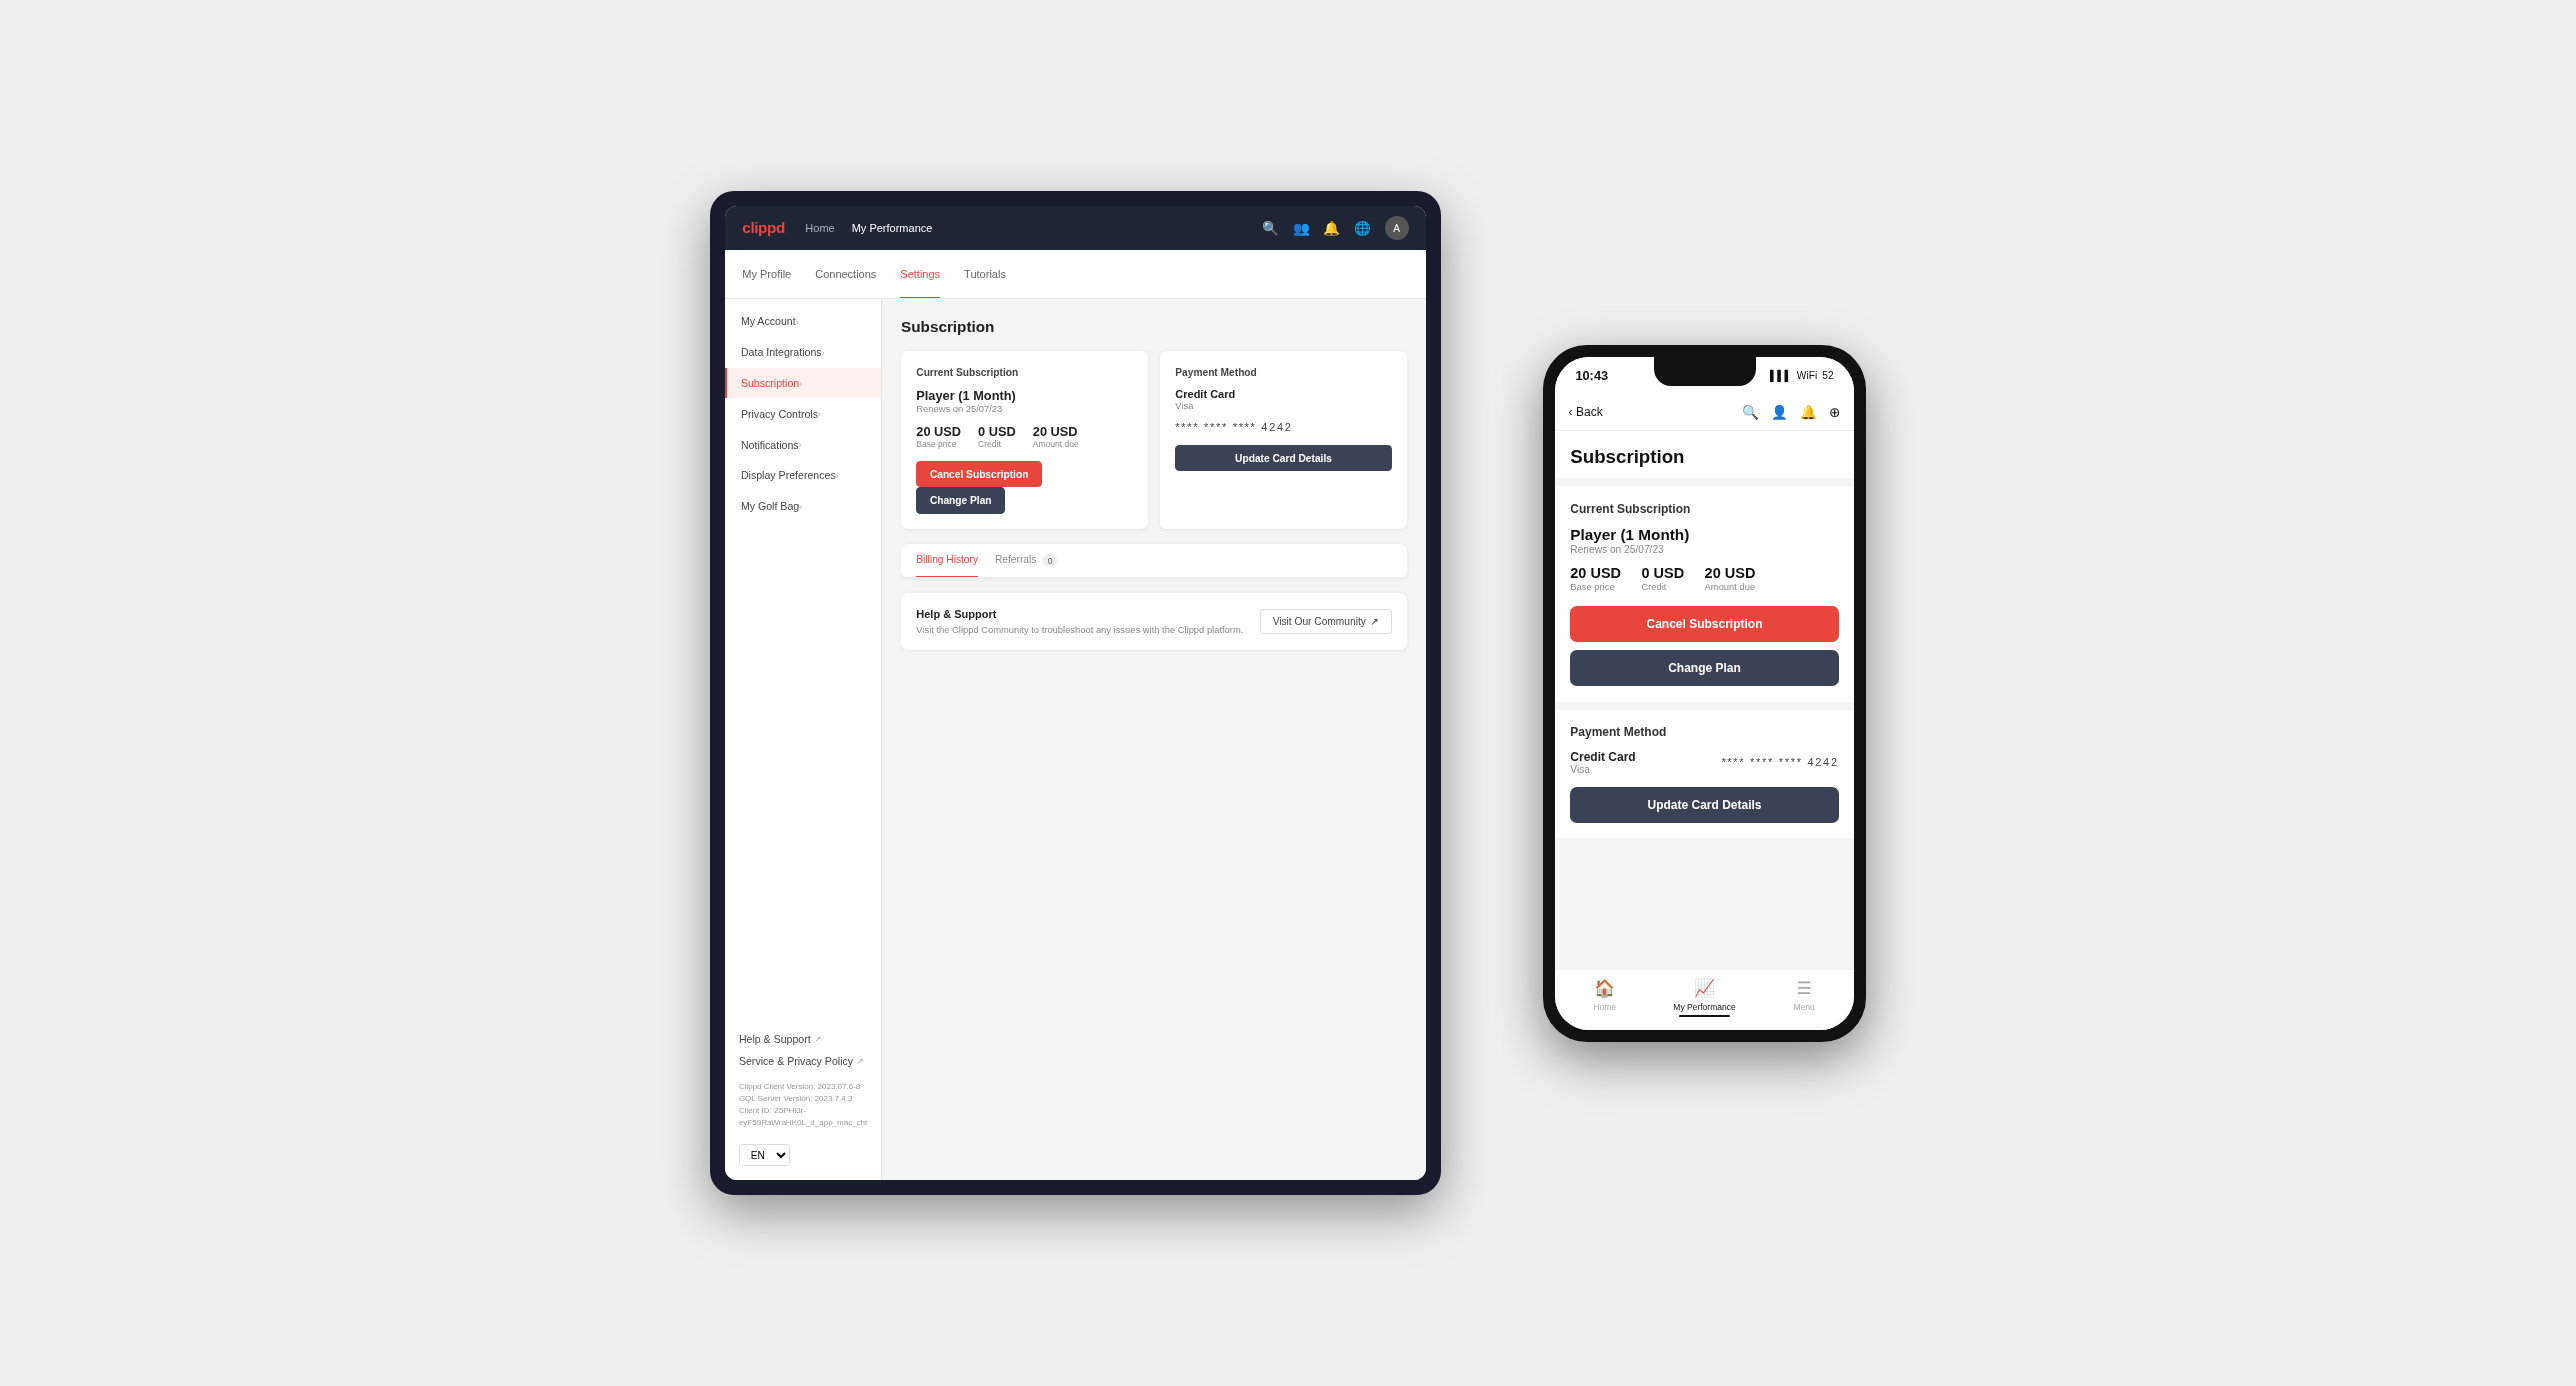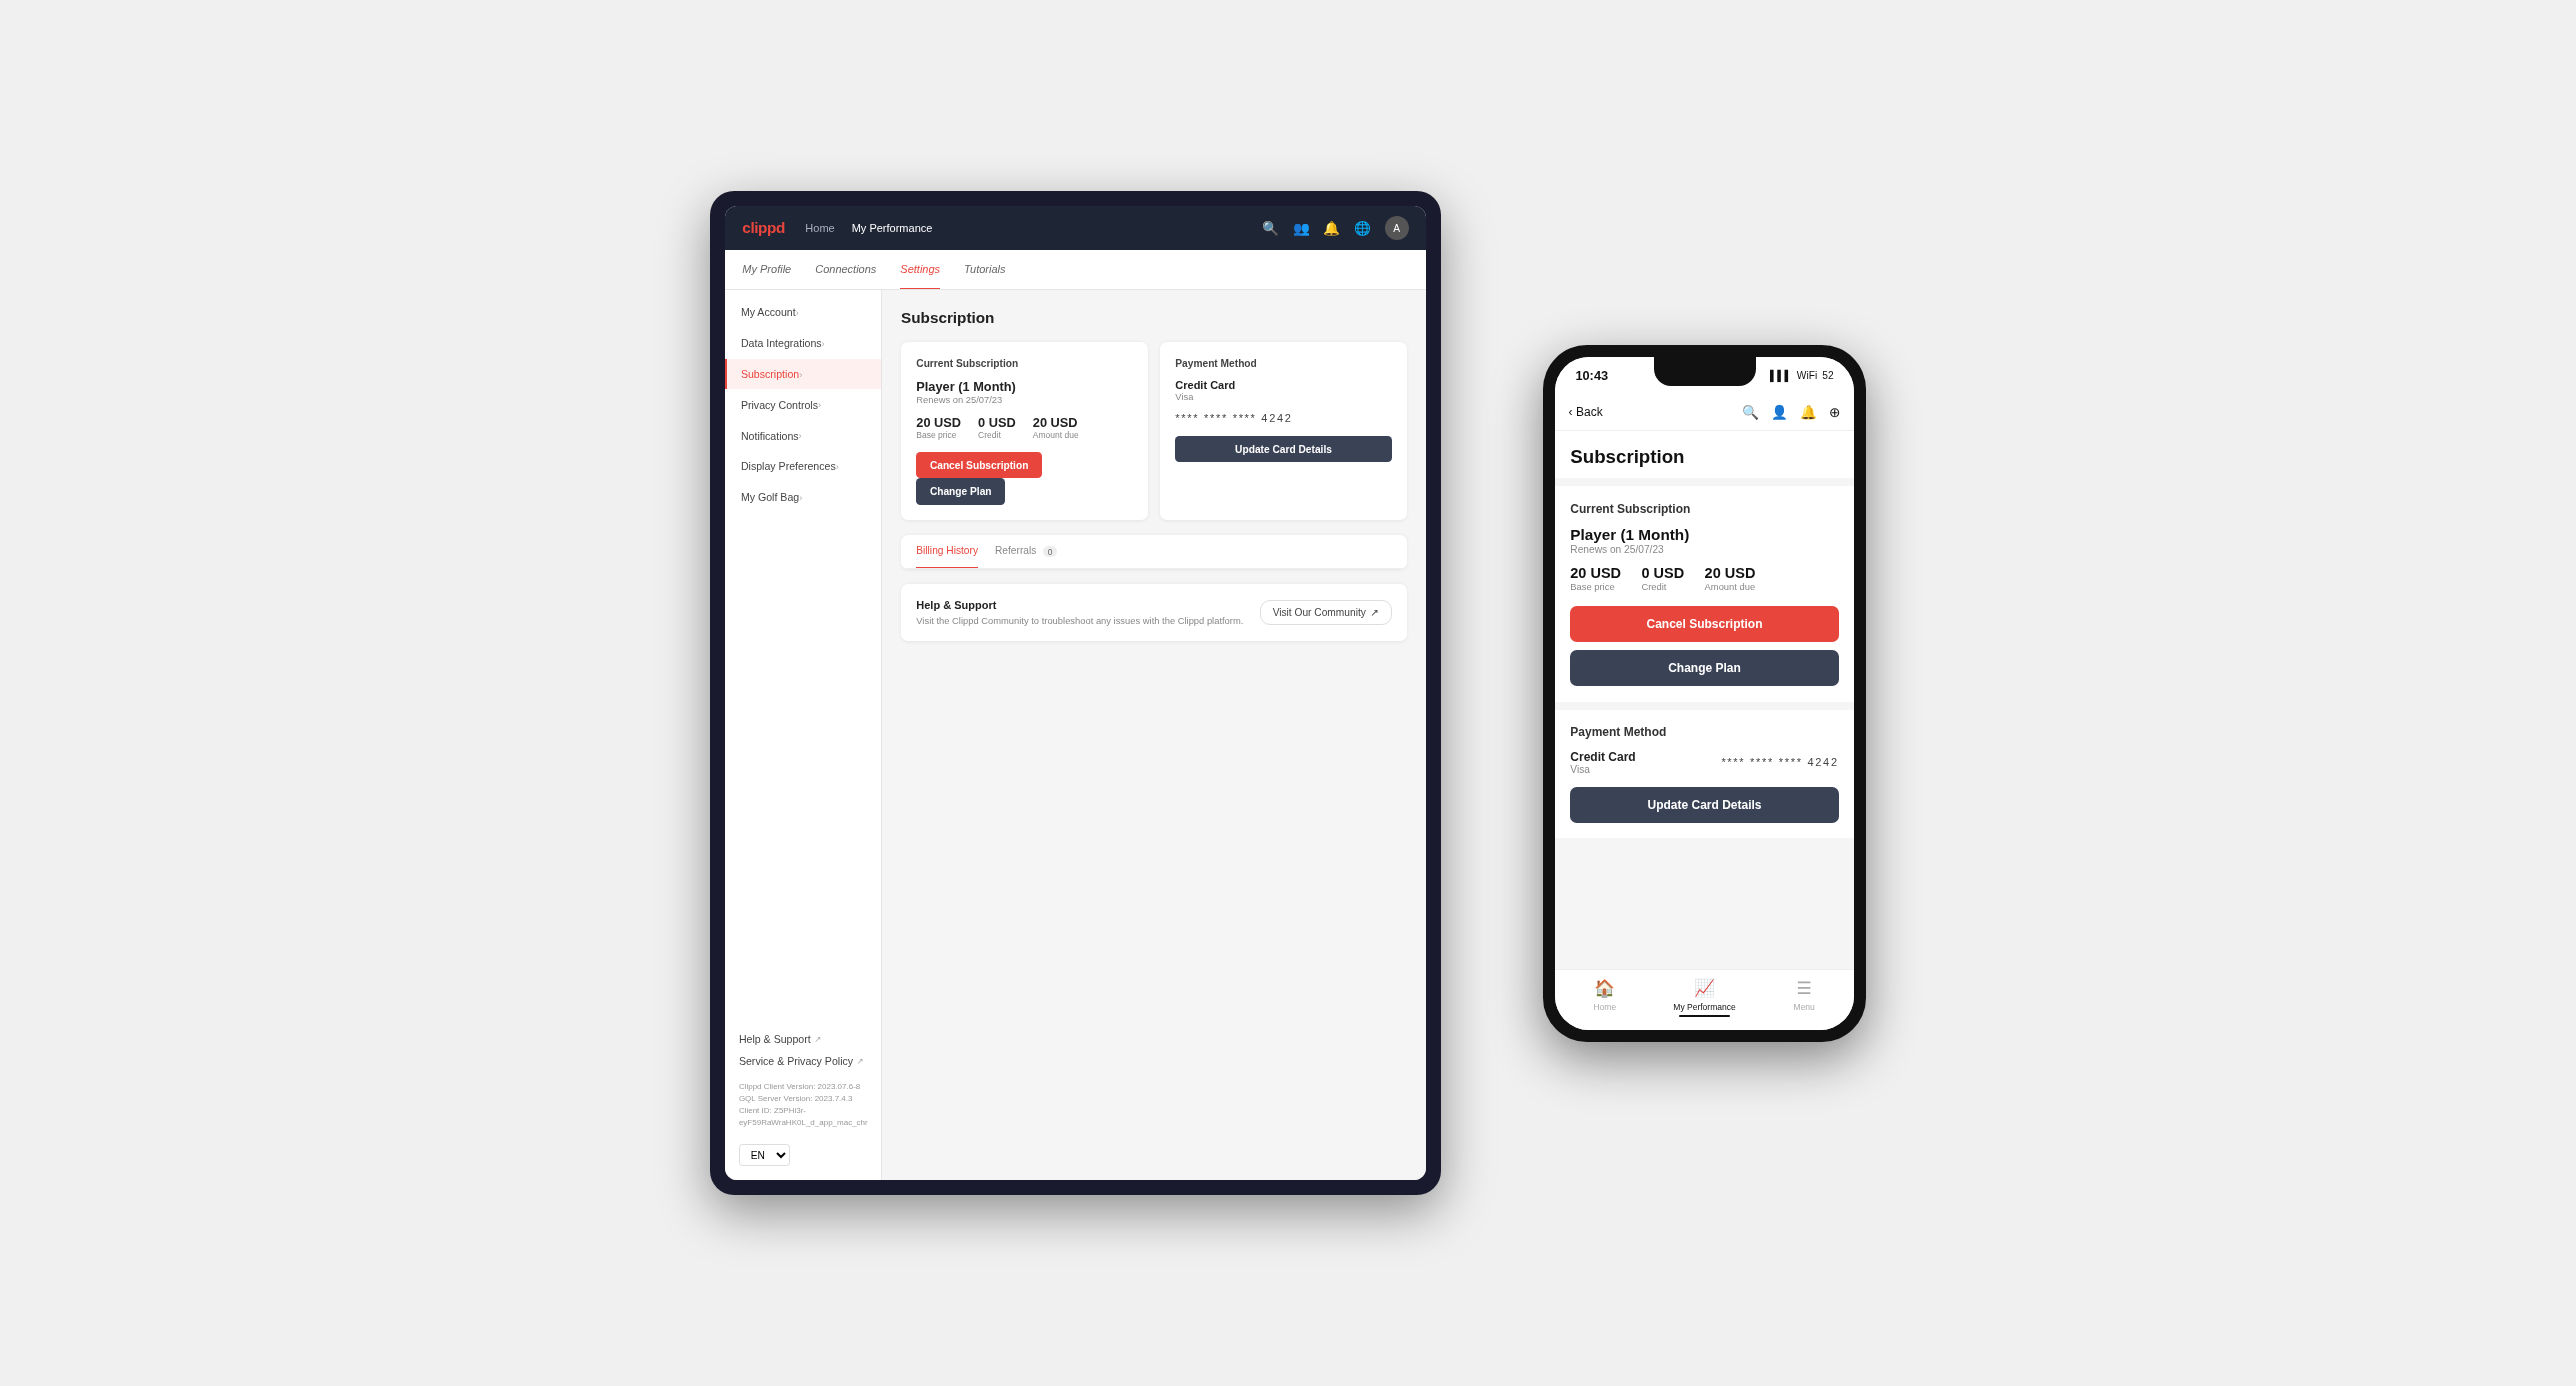--- a/index.html
+++ b/index.html
@@ -78,28 +78,27 @@
       border-radius: 50%;
       display: flex;
       align-items: center;
       justify-content: center;
       color: #fff;
       font-size: 10.2px;
       cursor: pointer;
     }
     .tablet-tabs {
       background: #ffffff;
-      height: 40px;
+      height: 49px;
       display: flex;
       align-items: center;
       padding: 0 17px;
       gap: 24px;
       border-bottom: 0.9px solid #e5e5e5;
       flex-shrink: 0;
-      font-style: italic;
     }
     .tablet-tab {
       font-size: 11px;
       color: #666;
       cursor: pointer;
       height: 100%;
       display: flex;
       align-items: center;
       border-bottom: 1.7px solid transparent;
     }
@@ -336,21 +335,21 @@
       margin-bottom: 3.4px;
     }
     .help-desc {
       font-size: 9.4px;
       color: #888;
     }
     .btn-visit {
       background: #fff;
       color: #444;
       border: 0.9px solid #ddd;
-      border-radius: 10px;
+      border-radius: 3px;
       padding: 6px 12px;
       font-size: 10.2px;
       cursor: pointer;
       white-space: nowrap;
       display: flex;
       align-items: center;
       gap: 4.3px;
     }
 
     

